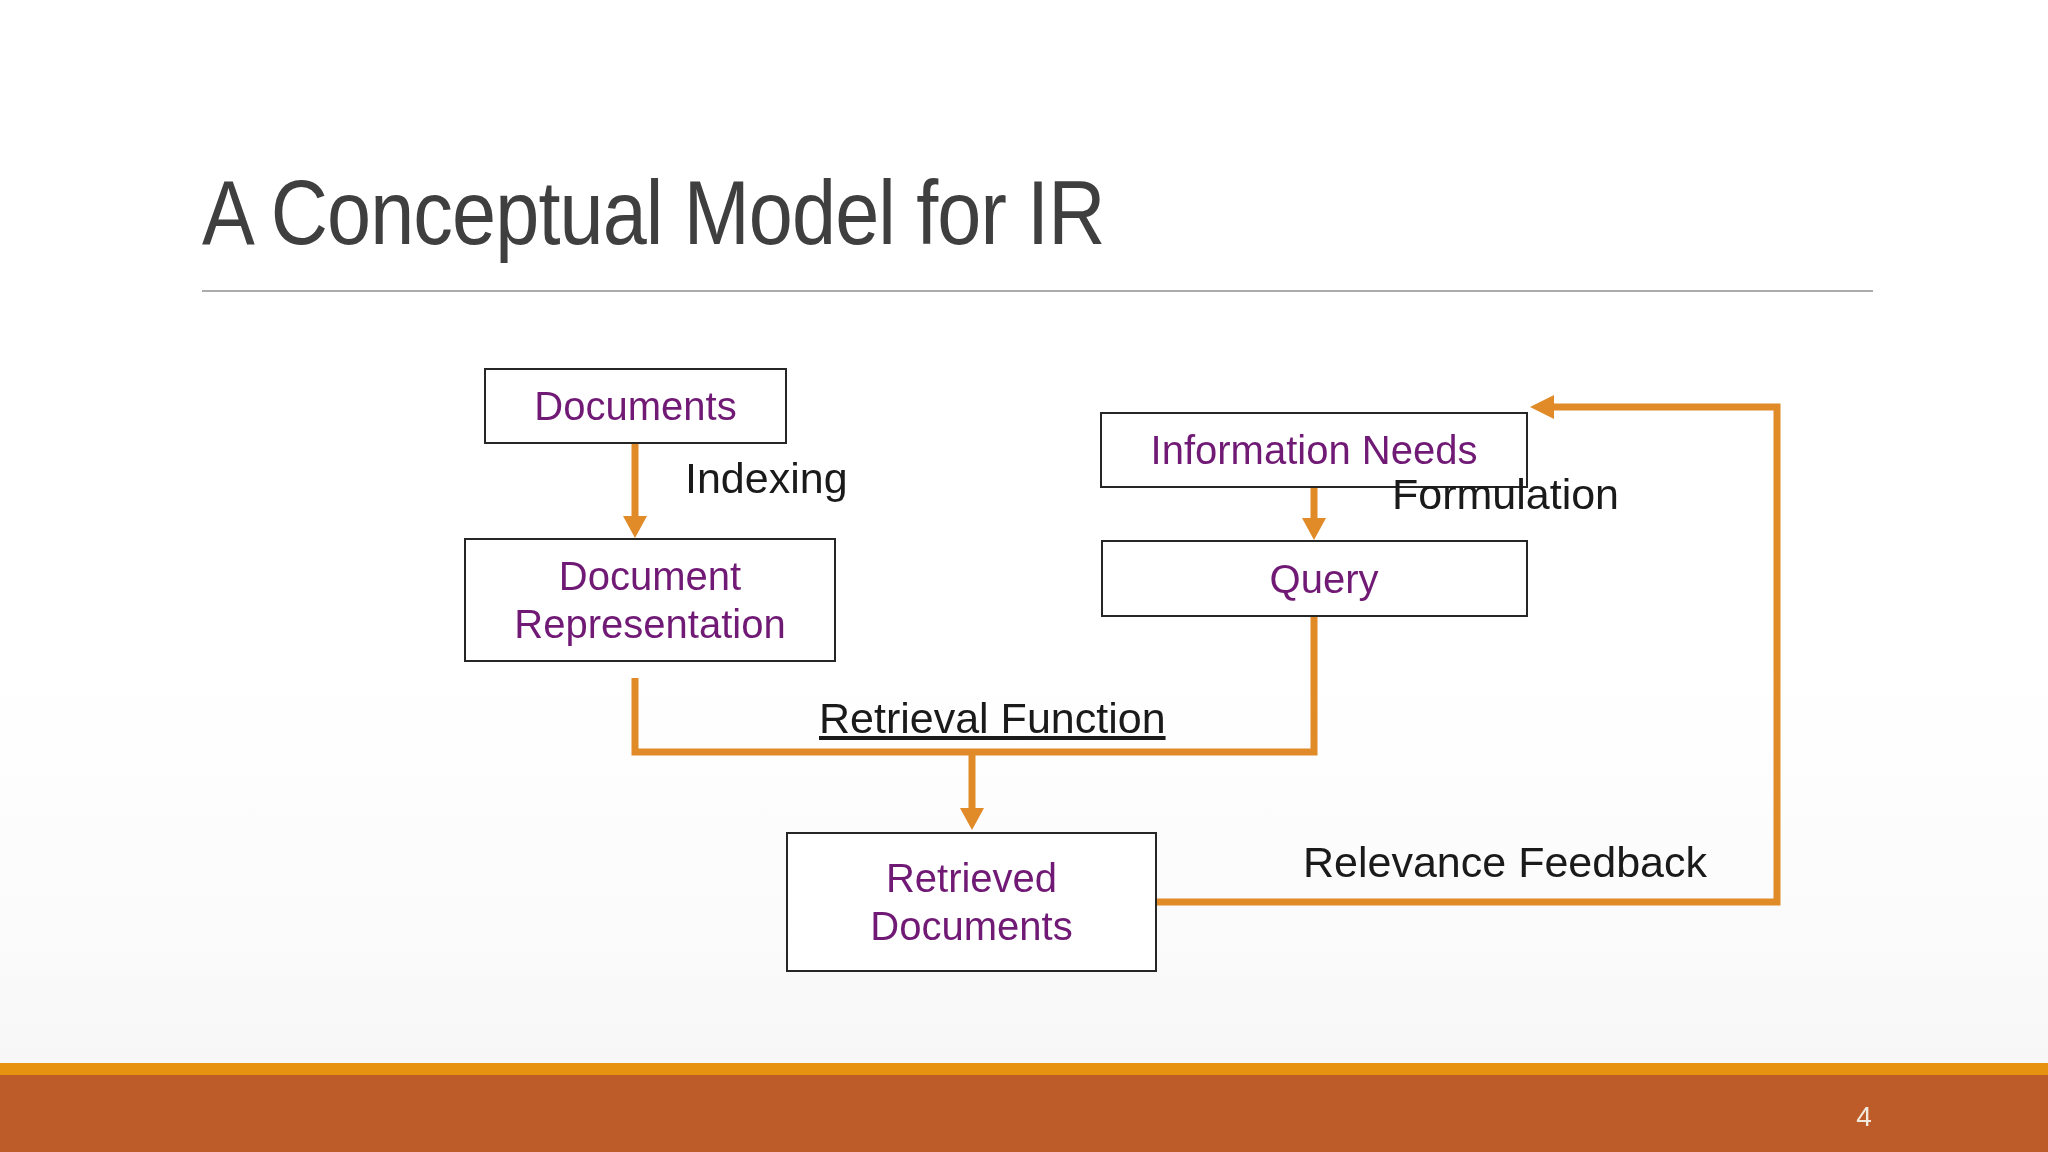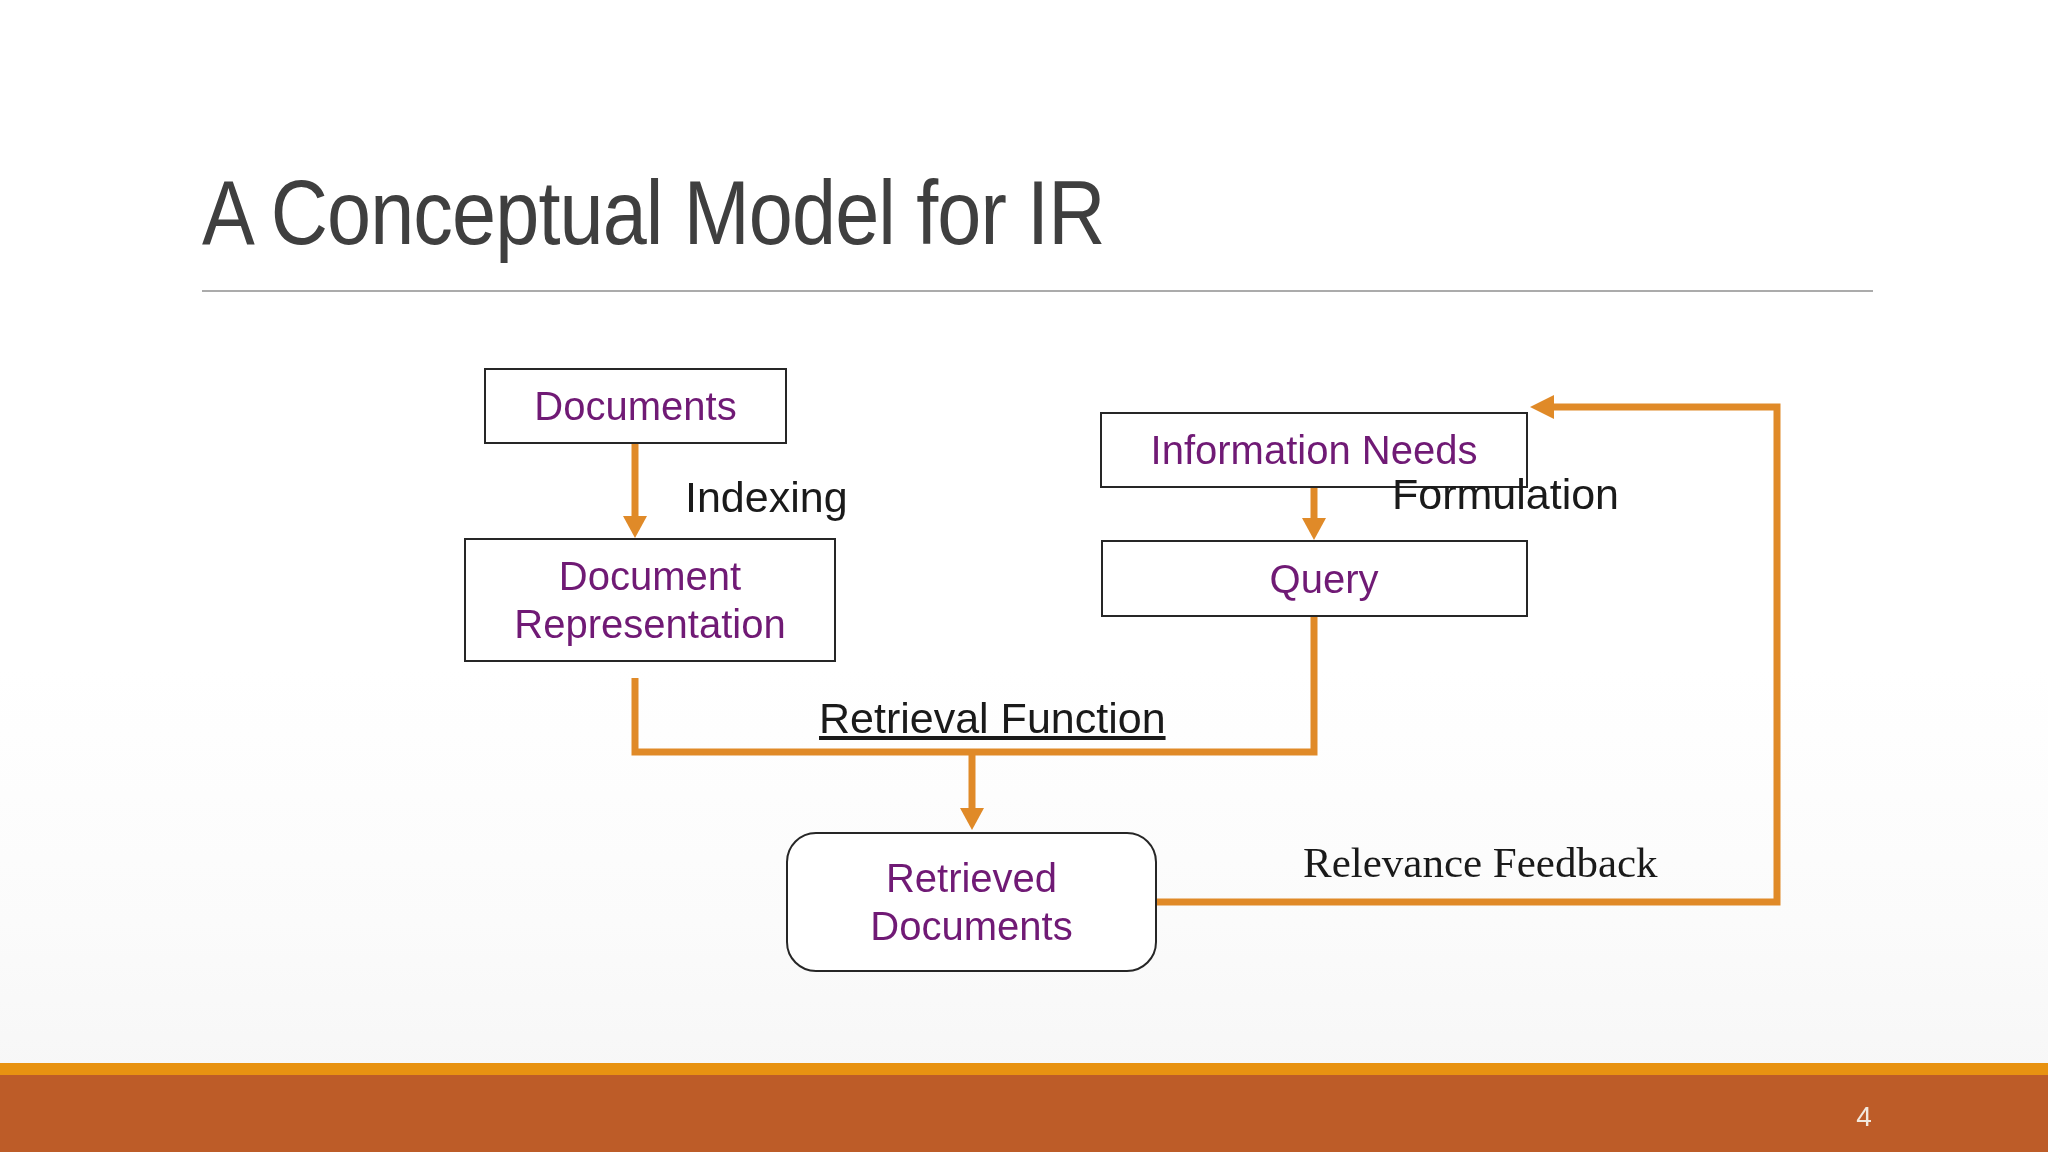--- a/index.html
+++ b/index.html
@@ -59,35 +59,35 @@
     justify-content: center;
     text-align: center;
     font-size: 40px;
     line-height: 1.2;
     color: #701a75;
   }
   .node-documents               { left: 484px;  top: 368px; width: 303px; height: 76px;  }
   .node-information-needs       { left: 1100px; top: 368px; width: 428px; height: 76px; margin-top: 44px;  }
   .node-document-representation { left: 464px;  top: 538px; width: 372px; height: 124px; }
   .node-query                   { left: 1101px; top: 540px; width: 427px; height: 77px; padding-left: 19px;  }
-  .node-retrieved-documents     { left: 786px;  top: 832px; width: 371px; height: 140px; border-radius: 30px; }
+  .node-retrieved-documents     { left: 786px;  top: 832px; width: 371px; height: 140px; }
   .node-document-representation .node-label { max-width: 320px; }
   .node-retrieved-documents .node-label     { max-width: 240px; }
 
   
   .edge-label {
     position: absolute;
     font-size: 43px;
     color: #1A1A1A;
     white-space: nowrap;
   }
-  .edge-label-indexing           { left: 685px;  top: 473px; }
+  .edge-label-indexing           { left: 685px;  top: 454px; }
   .edge-label-formulation        { left: 1392px; top: 470px; }
   .edge-label-retrieval-function { left: 819px;  top: 694px; text-decoration: underline; }
-  .edge-label-relevance-feedback { left: 1303px; top: 838px; font-family: Liberation Serif, serif; }
+  .edge-label-relevance-feedback { left: 1303px; top: 838px; }
 
   
   .footer-accent-strip {
     position: absolute;
     left: 0; top: 1063px;
     width: 2048px; height: 12px;
     background: #E89211;
   }
   .footer-bar {
     position: absolute;

